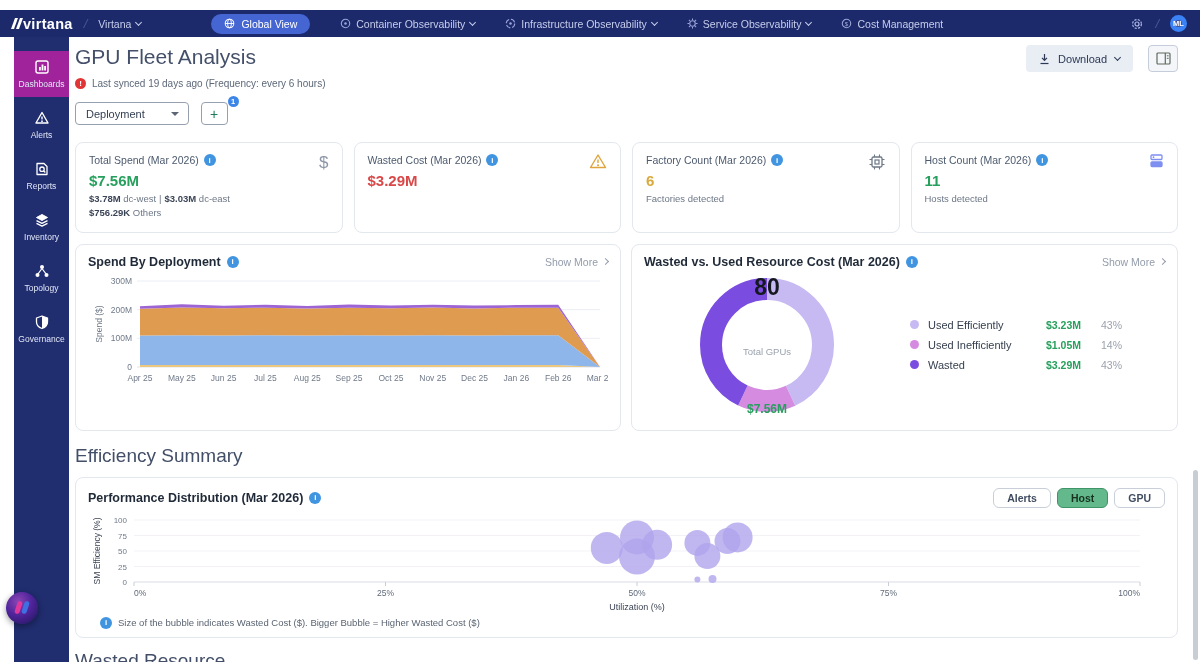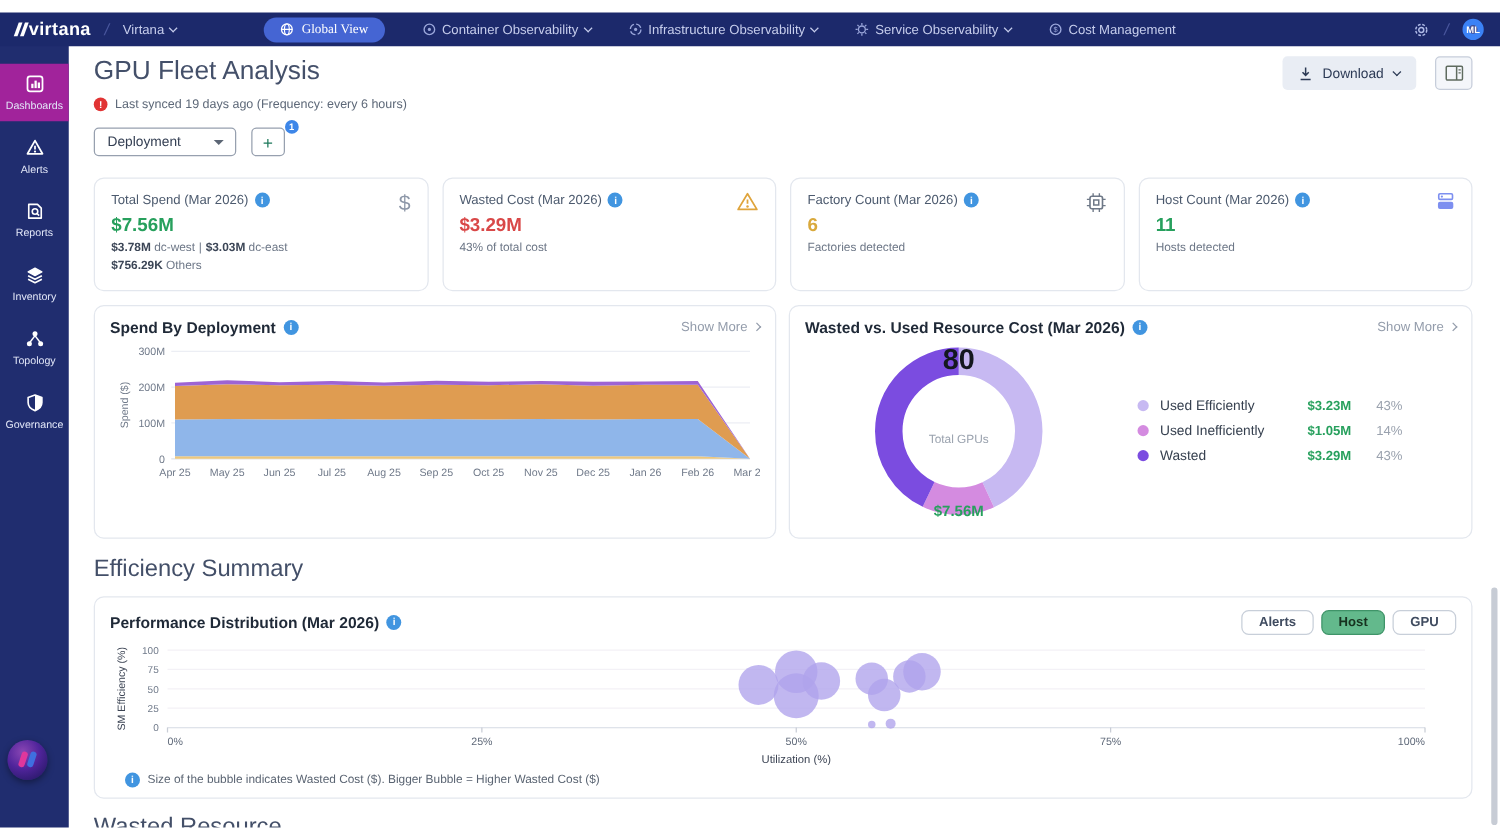--- a/index.html
+++ b/index.html
@@ -8,28 +8,28 @@
   
   .topnav{position:absolute;left:0;top:10px;width:1200px;height:27px;background:#1c296b;
     display:flex;align-items:center;color:#c6cdec;font-size:10.5px;z-index:30}
   .logo{display:flex;align-items:center;margin-left:13px;color:#fff;font-size:14.5px;font-weight:600;letter-spacing:.3px}
   .logo .mark{display:inline-block;width:2.5px;height:11px;background:#fff;transform:skewX(-20deg);margin-right:2px}
   .nav-sep{color:#4a579e;font-size:13px;margin:0 11px;font-style:italic}
   .org{display:flex;align-items:center;gap:5px;cursor:pointer;color:#c6cdec}
   .chev{display:inline-block;width:5px;height:5px;border-right:1.4px solid currentColor;border-bottom:1.4px solid currentColor;transform:rotate(45deg);margin-top:-3px}
   .chev-r{transform:rotate(-45deg);margin-top:0}
   .pill{margin-left:70px;background:#4565d3;border:0;border-radius:12px;height:20px;padding:0 13px;
-    display:flex;align-items:center;gap:6px;color:#fff;font-size:10.5px;cursor:pointer;font-family:Liberation Serif, serif}
+    display:flex;align-items:center;gap:6px;color:#fff;font-size:10.5px;cursor:pointer;font-family:Liberation Sans, sans-serif}
   .nav-item{display:flex;align-items:center;gap:5px;margin-left:30px;cursor:pointer;white-space:nowrap}
   .nav-right{margin-left:auto;display:flex;align-items:center}
   .gear-btn{background:none;border:0;cursor:pointer;display:flex;padding:0}
   .avatar{width:17px;height:17px;border-radius:50%;background:#414e94;border:5px solid #3b82f6;color:#fff;
     font-size:7.5px;font-weight:bold;display:flex;align-items:center;justify-content:center;margin-right:13px;cursor:pointer}
   
-  .sidebar{position:absolute;left:0;top:27px;width:55px;height:635px;background:#202d6f;z-index:20;padding-top:24px}
+  .sidebar{position:absolute;left:14px;top:27px;width:55px;height:635px;background:#202d6f;z-index:20;padding-top:24px}
   .side-item{display:flex;flex-direction:column;align-items:center;gap:4px;padding:8px 0;margin-bottom:5px;
     color:#e2e7f8;font-size:8.5px;cursor:pointer}
   .side-item.active{background:#a1239b}
   .orb{position:absolute;left:6px;top:592px;width:32px;height:32px;border-radius:50%;cursor:pointer;z-index:40;
     background:radial-gradient(circle at 38% 30%,#8a46b4 0%,#50249b 45%,#1c1558 100%);box-shadow:0 2px 6px rgba(0,0,0,.4)}
   .orb .bar{position:absolute;width:5px;height:13px;border-radius:2.5px;top:9px;transform:rotate(18deg)}
   .orb .bar.pink{left:10px;background:#e0379c}
   .orb .bar.blue{left:17px;background:#3f6fe0}
   
   .main{position:absolute;left:55px;top:27px;width:1145px;height:635px;background:#fff;padding:18px 22px 0 20px;overflow:hidden}
@@ -289,21 +289,20 @@
           <i class="info">i</i>
         </div>
       <span class="kpi-ic">
         <svg width="18" height="16" viewBox="0 0 18 16">
             <path d="M9 2 L16.5 14.5 H1.5 Z" fill="none" stroke="#dfa43c" stroke-width="1.4" stroke-linejoin="round"></path>
             <line x1="9" y1="6.5" x2="9" y2="10" stroke="#dfa43c" stroke-width="1.4"></line>
             <circle cx="9" cy="12.2" r="1" fill="#dfa43c"></circle>
           </svg>
       </span>
       <div class="kpi-value v-red">$3.29M</div>
-      <div class="kpi-sub">43% of total cost</div>
     </div>
     <div class="kpi">
       <div class="kpi-title">
           <span>Factory Count (Mar 2026)</span>
           <i class="info">i</i>
         </div>
       <span class="kpi-ic">
         <svg width="18" height="18" viewBox="0 0 18 18">
             <rect x="4" y="4" width="10" height="10" rx="1.5" fill="none" stroke="#6e7887" stroke-width="1.3"></rect>
             <rect x="7" y="7" width="4" height="4" fill="none" stroke="#6e7887" stroke-width="1.2"></rect>

